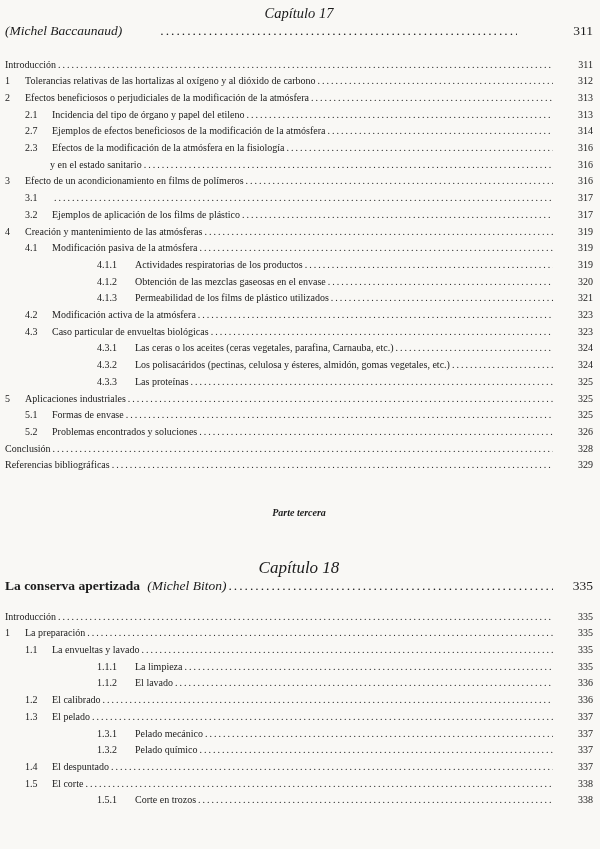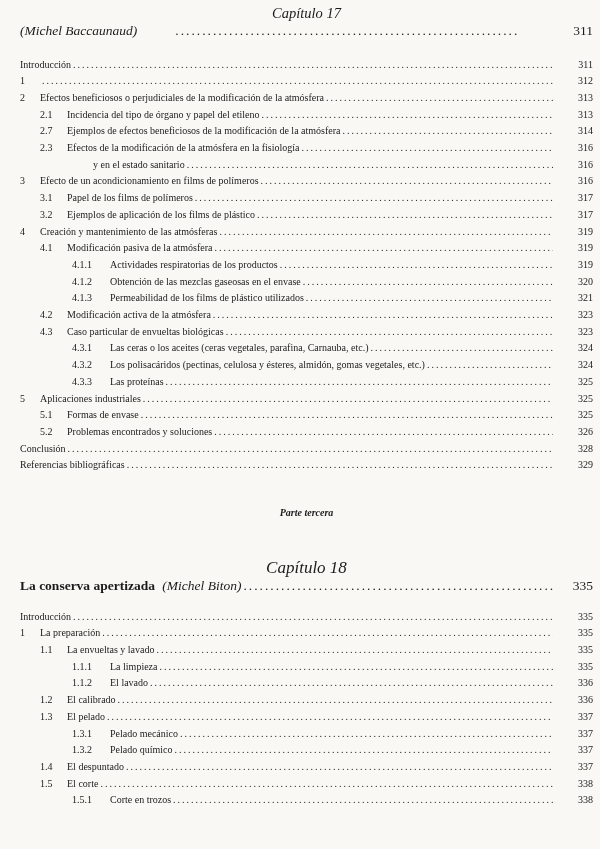--- a/index.html
+++ b/index.html
@@ -6,21 +6,21 @@
   body {
     background: #e8e8e6;
     font-family: "Liberation Serif", "DejaVu Serif", serif;
   }
   .page {
     position: relative;
     width: 600px;
     height: 849px;
     margin: 0 auto;
     box-sizing: border-box;
-    padding: 5px 7px 0 20px;
+    padding: 5px 7px 0 5px;
     background: #f9f8f5;
     color: #1b1b1b;
     overflow: hidden;
   }
 
   .chapter-heading {
     font-style: italic;
     font-size: 14.5px;
     line-height: 17px;
     text-align: center;
@@ -56,22 +56,22 @@
   }
   .pg {
     flex: none;
     width: 30px;
     text-align: right;
   }
   .l1 .num { width: 20px; }
   .l2 { margin-left: 20px; }
   .l2 .num { width: 27px; }
   .l3 { margin-left: 52px; }
-  .l3 .num { width: 38px; }
-  .cont { margin-left: 73px; }
+  .l3 .num { width: 38px; margin-left: 40px; }
+  .cont { margin-left: 45px; }
 
   
   .author-row { font-size: 13.5px; line-height: 17px; gap: 36px; }
   .author-row .label { font-style: italic; }
 
   #toc17 { margin-top: 17.5px; }
 
   .part-block { margin-top: 30px; }
   .part-heading {
     font-weight: bold;
@@ -109,20 +109,21 @@
   </div>
 
   <div id="toc17">
       <div class="row l0">
         <span class="label">Introducción</span>
         <span class="dots"></span>
         <span class="pg">311</span>
       </div>
       <div class="row l1">
         <span class="num">1</span>
+        <span class="label">Tolerancias relativas de las hortalizas al oxígeno y al dióxido de carbono</span>
         <span class="dots"></span>
         <span class="pg">312</span>
       </div>
       <div class="row l1">
         <span class="num">2</span>
         <span class="label">Efectos beneficiosos o perjudiciales de la modificación de la atmósfera</span>
         <span class="dots"></span>
         <span class="pg">313</span>
       </div>
       <div class="row l2">
@@ -149,21 +150,20 @@
         <span class="pg">316</span>
       </div>
       <div class="row l1">
         <span class="num">3</span>
         <span class="label">Efecto de un acondicionamiento en films de polímeros</span>
         <span class="dots"></span>
         <span class="pg">316</span>
       </div>
       <div class="row l2">
         <span class="num">3.1</span>
-        <span class="label">Papel de los films de polímeros</span>
         <span class="dots"></span>
         <span class="pg">317</span>
       </div>
       <div class="row l2">
         <span class="num">3.2</span>
         <span class="label">Ejemplos de aplicación de los films de plástico</span>
         <span class="dots"></span>
         <span class="pg">317</span>
       </div>
       <div class="row l1">

